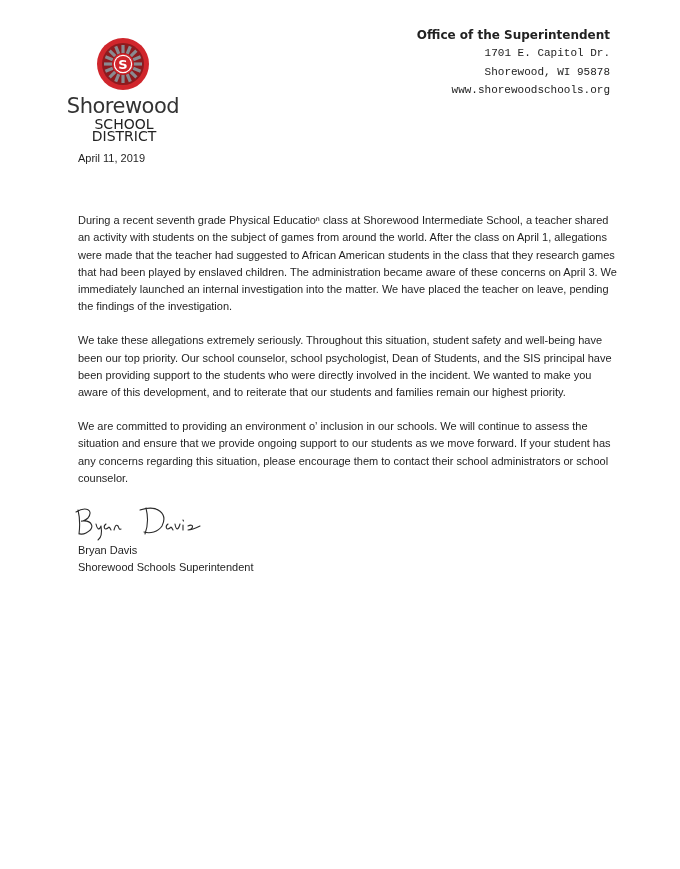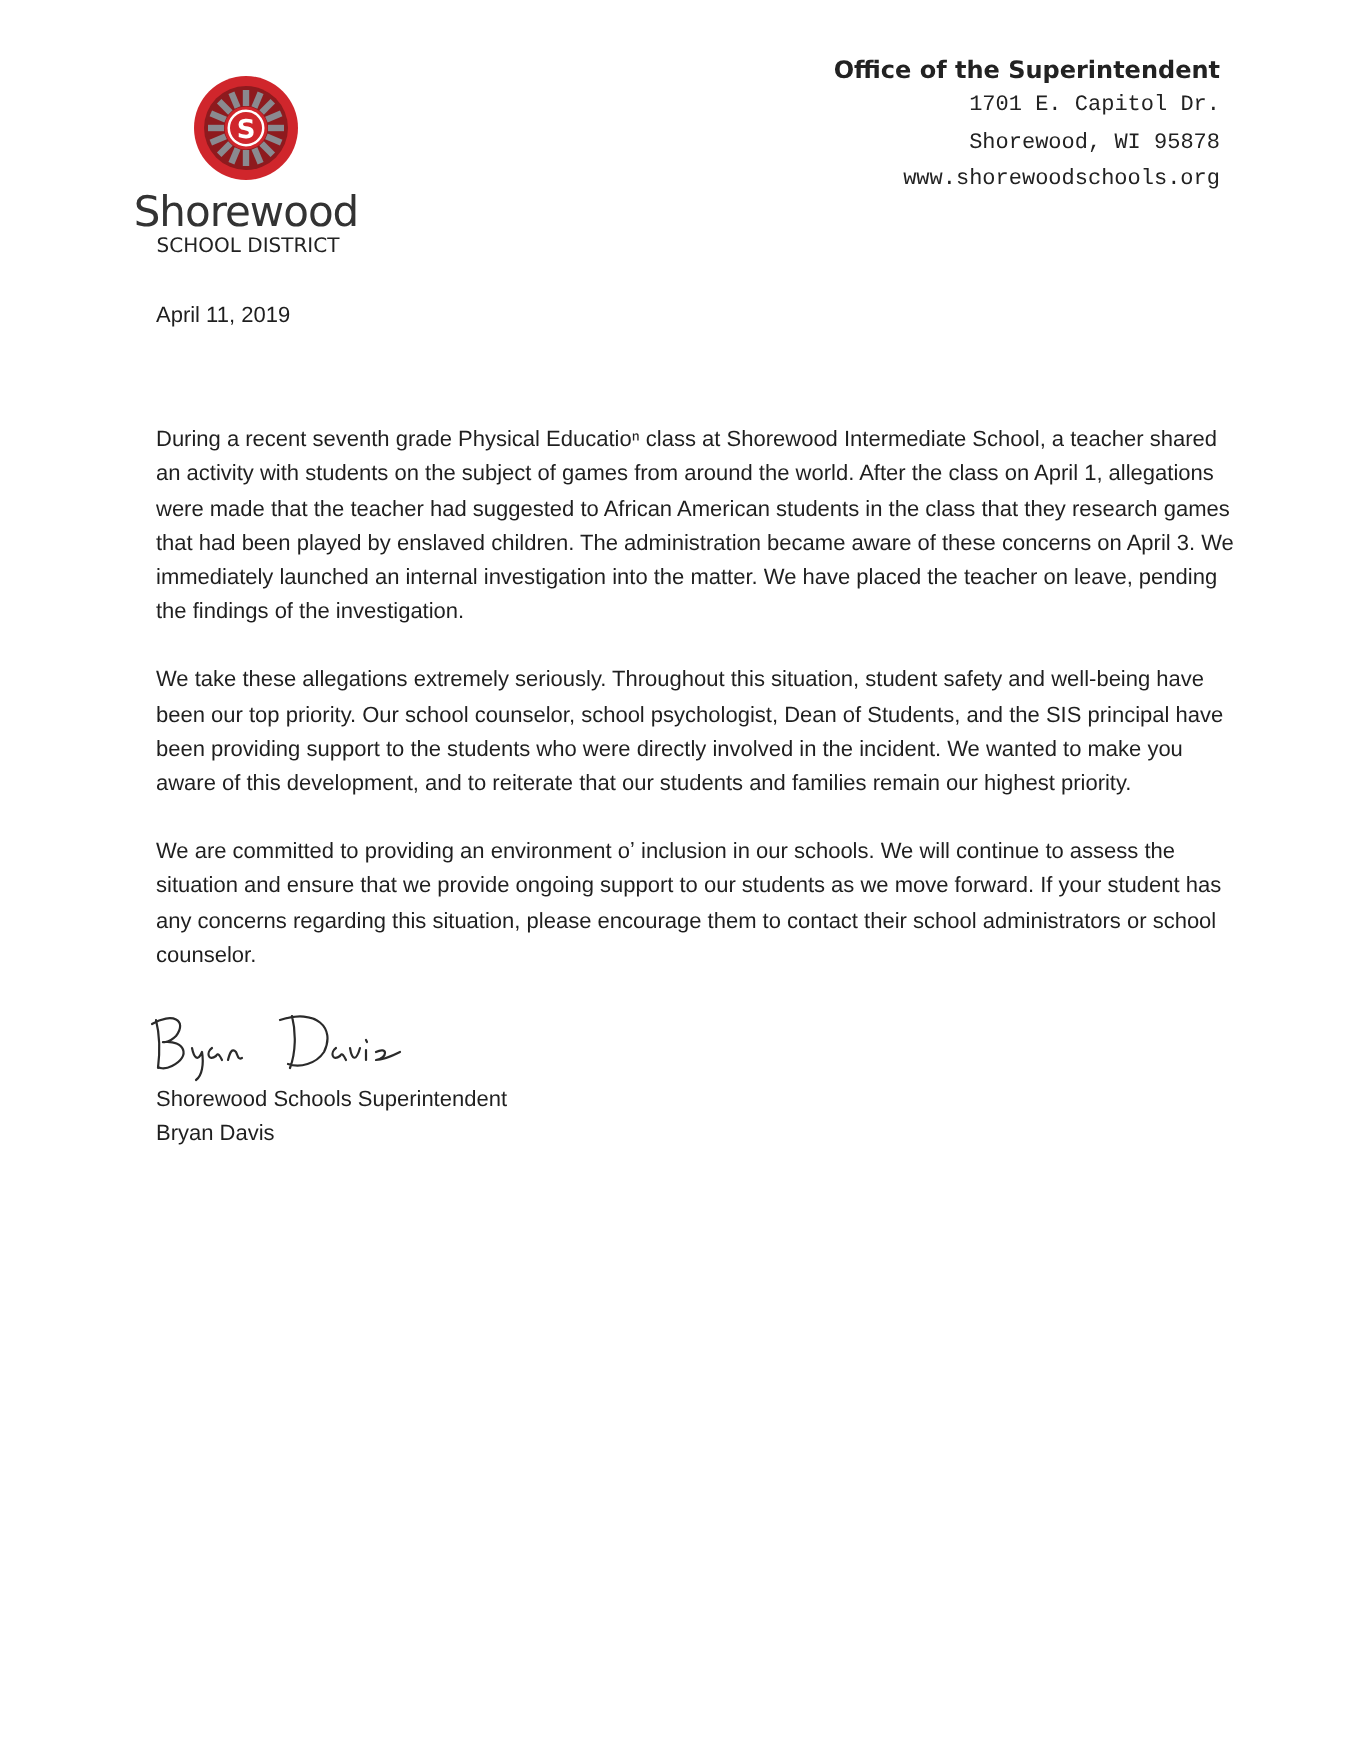--- a/index.html
+++ b/index.html
@@ -2,21 +2,21 @@
 <html><head>
 <meta charset="utf-8">
 <style>
   html, body { margin: 0; padding: 0; background: #ffffff; }
   body { width: 680px; height: 869px; position: relative; overflow: hidden;
          font-family: "Liberation Sans", sans-serif; color: #1e1e1e; }
   .logo { position: absolute; left: 62px; top: 36px; width: 122px; text-align: center; }
   .logo svg { display: block; margin: 0 auto; }
   .logo .name { font-family: "DejaVu Sans", sans-serif; font-size: 21px; font-weight: normal;
                 color: #333; letter-spacing: -0.5px; margin-top: 2px; line-height: 24px; }
-  .logo .sub { font-family: "DejaVu Sans", sans-serif; font-size: 10px; color: #222;
+  .logo .sub { font-family: "DejaVu Sans", sans-serif; font-size: 14px; color: #222;
                line-height: 12px; margin-top: 0px; padding-left: 2px; }
   .office { position: absolute; right: 70px; top: 26px; text-align: right;
             font-family: "DejaVu Sans", sans-serif; color: #222; }
   .office .title { font-weight: bold; font-size: 12px; line-height: 18px; }
   .office .line { font-size: 11px; line-height: 18.5px; font-family: Liberation Mono, monospace; }
   .letter { position: absolute; left: 78px; top: 150px; width: 540px; font-size: 11px;
             line-height: 17.2px; color: #1f1f1f; }
   .date { margin: 0 0 45px 0; }
   .salutation { margin: 0 0 17px 0; }
   .para { margin: 0 0 17px 0; }
@@ -77,15 +77,15 @@
         <path d="M36 20 C33 22 34 27 38 24 C39 22 40 24 41 26"></path>
         <path d="M44 26 C45 22 46 20 48 22 C49 24 49 26 51 25"></path>
         <path d="M76 4 C78 12 78 22 75 30 M70 6 C88 0 98 10 92 22 C88 28 80 30 74 28"></path>
         <path d="M98 20 C95 22 96 27 100 24 C101 22 102 24 103 26"></path>
         <path d="M105 20 C106 26 108 27 110 20"></path>
         <path d="M113 21 L113 26 M113 16 L113.5 17"></path>
         <path d="M118 22 C124 19 124 25 118 26 C122 26 126 24 130 22"></path>
       </g>
     </svg>
   </div>
+  <p class="signer">Bryan Davis</p>
   <p class="signer">Shorewood Schools Superintendent</p>
-  <p class="signer">Bryan Davis</p>
 </div>
 
 </body></html>

